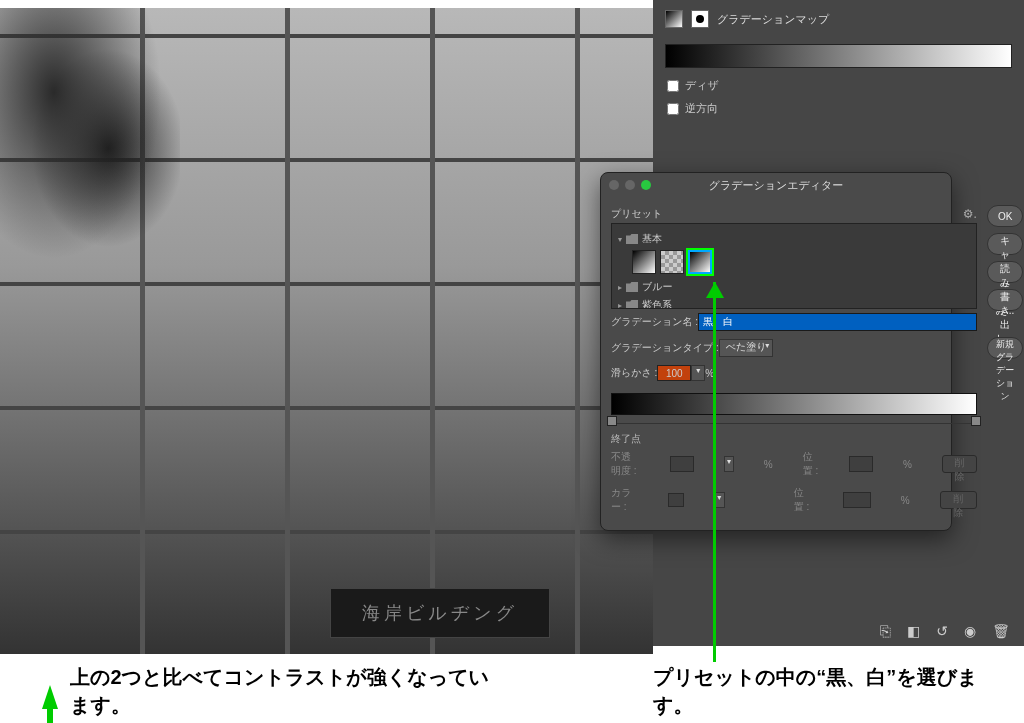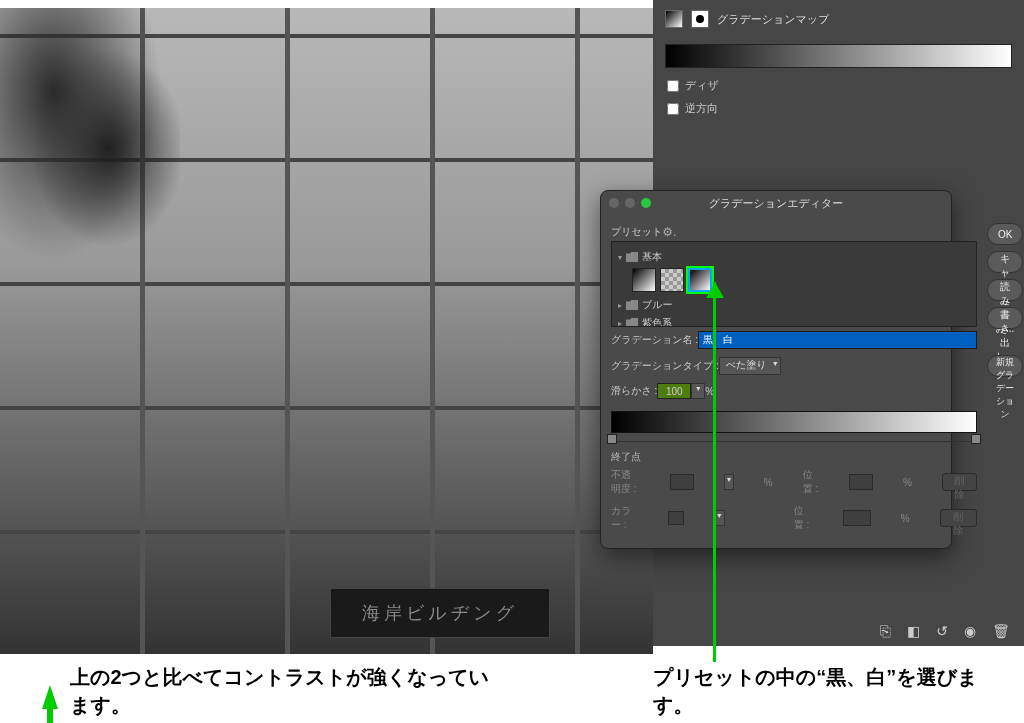--- a/index.html
+++ b/index.html
@@ -17,48 +17,48 @@
 .tab.active{background:#464646}
 .tab-menu{margin-left:auto;width:28px;text-align:center;color:#999;cursor:pointer}
 .adj-header{padding:10px 12px;display:flex;align-items:center;gap:8px}
 .adj-icon{width:18px;height:18px;background:linear-gradient(135deg,#000,#fff);border:1px solid #666}
 .adj-icon2{width:18px;height:18px;background:#fff;border:1px solid #666;position:relative}
 .adj-icon2::after{content:'';position:absolute;inset:4px;background:#000;border-radius:50%}
 .adj-title{font-size:11px;color:#ddd}
 .grad-preview{margin:6px 12px;height:24px;background:linear-gradient(90deg,#000,#fff);border:1px solid #222}
 .chk{display:flex;align-items:center;gap:6px;padding:4px 14px;font-size:11px;color:#ccc}
 .chk input{width:12px;height:12px}
-.dlg{position:absolute;left:600px;top:190px;width:352px;background:#4a4a4a;border:1px solid #222;border-radius:8px;box-shadow:0 8px 24px rgba(0,0,0,.5)}
+.dlg{position:absolute;left:600px;top:172px;width:352px;background:#4a4a4a;border:1px solid #222;border-radius:8px;box-shadow:0 8px 24px rgba(0,0,0,.5)}
 .dlg-tb{height:24px;display:flex;align-items:center;padding:0 8px;position:relative}
 .dots{display:flex;gap:6px}
 .dot{width:10px;height:10px;border-radius:50%;background:#666}
 .dot.g{background:#28c840}
 .dlg-title{position:absolute;left:0;right:0;text-align:center;font-size:11px;color:#ddd}
 .dlg-body{display:flex;padding:8px 10px 12px;gap:10px}
 .dlg-left{flex:1}
 .dlg-right{width:84px;display:flex;flex-direction:column;gap:6px}
-.section-h{display:flex;align-items:center;justify-content:flex-start;font-size:10px;color:#ccc;padding:2px 0}
+.section-h{display:flex;align-items:center;justify-content:space-between;font-size:10px;color:#ccc;padding:2px 0}
 .gear{color:#aaa;cursor:pointer;font-size:12px}
 .preset-box{background:#3a3a3a;border:1px solid #222;padding:6px;height:86px;overflow:auto}
 .folder{display:flex;align-items:center;gap:4px;font-size:10px;color:#ccc;padding:2px 0;cursor:pointer}
 .folder .arr{font-size:8px;color:#999}
 .folder .ficon{width:12px;height:10px;background:#888;clip-path:polygon(0 15%,35% 15%,45% 0,100% 0,100% 100%,0 100%)}
 .swatches{display:flex;gap:4px;padding:2px 0 4px 14px}
 .swatch{width:24px;height:24px;border:1px solid #222;cursor:pointer}
 .sw1{background:linear-gradient(135deg,#000,#fff)}
 .sw2{background:repeating-conic-gradient(#999 0 25%,#ccc 0 50%) 0 0/8px 8px}
 .sw3{background:linear-gradient(135deg,#000,#fff);border:2px solid #00a8ff;outline:2px solid #0f0}
 .btn{height:22px;background:#5a5a5a;border:1px solid #333;border-radius:11px;font-size:10px;color:#eee;cursor:pointer;padding:0 8px}
 .row{display:flex;align-items:center;font-size:10px;color:#ccc;padding:4px 0}
 .row label{white-space:nowrap}
 .txt-in{flex:1;height:18px;background:#333;border:1px solid #1a1a1a;color:#ddd;font-size:10px;padding:0 4px}
 .txt-in.sel{background:#0060c0;color:#fff}
-.sel-dd{height:18px;background:#555;border:1px solid #333;font-size:10px;color:#ddd;padding:0 14px 0 6px;position:relative;cursor:pointer}
+.sel-dd{height:18px;background:#555;border:1px solid #333;font-size:10px;color:#ddd;padding:0 6px 0 6px;position:relative;cursor:pointer}
 .sel-dd::after{content:'▾';position:absolute;right:3px;top:1px;font-size:8px}
-.num-in{width:34px;height:16px;background:#4d7c0f;border:1px solid #222;color:#ccc;font-size:10px;text-align:center}
+.num-in{width:34px;height:16px;background:#c2410c;border:1px solid #222;color:#ccc;font-size:10px;text-align:center}
 .small-dd{width:14px;height:16px;background:#555;border:1px solid #333;font-size:8px;color:#ddd;text-align:center;cursor:pointer}
 .grad-edit{margin:8px 0;position:relative}
 .grad-bar{height:22px;background:linear-gradient(90deg,#000,#fff);border:1px solid #111}
 .stop{position:absolute;width:10px;height:10px;background:#888;border:1px solid #222;top:23px}
 .divider{height:1px;background:#333;margin:8px 0}
 .end-sec{font-size:10px;color:#bbb}
 .end-row{display:flex;gap:30px;padding:4px 0;align-items:center;font-size:10px;color:#888}
 .dis-in{width:36px;height:16px;background:#3f3f3f;border:1px solid #2a2a2a}
 .dis-btn{height:18px;padding:0 10px;background:#444;border:1px solid #2a2a2a;border-radius:3px;color:#666;font-size:10px}
 .color-sw{width:20px;height:14px;background:#3f3f3f;border:1px solid #2a2a2a}

